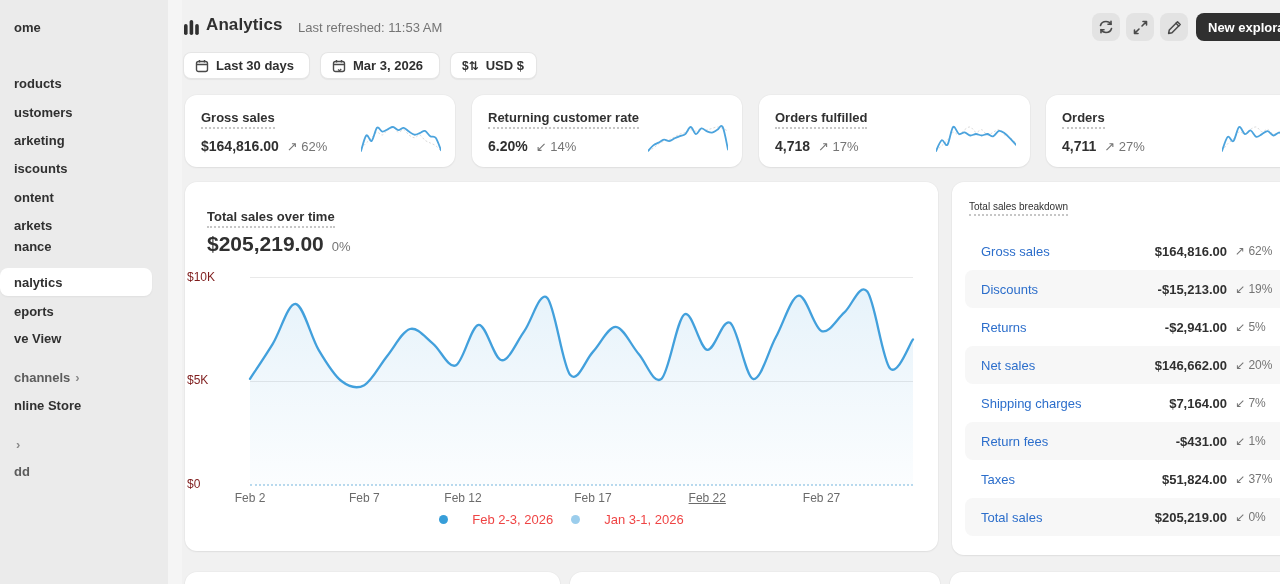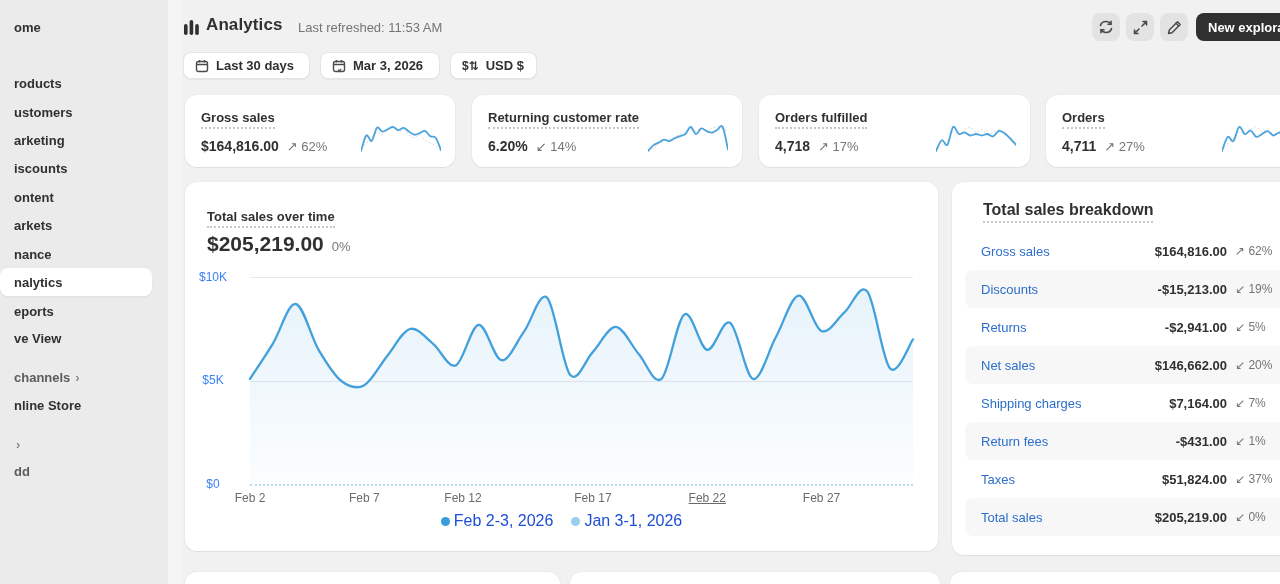--- a/index.html
+++ b/index.html
@@ -48,29 +48,29 @@
 
   
   .chart-card { left:185px; top:182px; width:753px; height:369px; }
   .chart-title { position:absolute; left:22px; top:27px; font-size:13px; font-weight:600; display:inline-block; cursor:pointer; }
   .chart-value-row { position:absolute; left:22px; top:50px; display:flex; align-items:baseline; gap:8px; }
   .chart-value { font-size:21px; font-weight:700; }
   .chart-delta { font-size:13px; color:#757575; }
   .plot { position:absolute; left:65px; top:95px; width:663px; height:208px; }
   .gridline { position:absolute; left:0; width:663px; border-top:1px solid #e9e9e9; }
   .baseline { position:absolute; left:0; width:663px; border-top:2px dotted #b9daee; }
-  .ytick { position:absolute; width:52px; text-align:center; font-size:12px; color:#3b82f6; }
+  .ytick { position:absolute; width:52px; text-align:left; font-size:12px; color:#7f1d1d; }
   .xtick { position:absolute; top:309px; transform:translateX(-50%); font-size:12px; color:#6b6b6b; white-space:nowrap; }
   .legend { position:absolute; left:0; top:330px; width:753px; display:flex; justify-content:center; gap:18px; }
-  .legend-item { display:flex; align-items:center; gap:4px; font-size:16px; color:#1d4ed8; }
+  .legend-item { display:flex; align-items:center; gap:24px; font-size:13px; color:#ef4444; }
   .legend-dot { width:9px; height:9px; border-radius:50%; }
 
   
   .breakdown-card { left:952px; top:182px; width:346px; height:373px; }
-  .bd-title { position:absolute; left:31px; top:19px; font-size:16px; font-weight:700; display:inline-block; cursor:pointer; }
+  .bd-title { position:absolute; left:17px; top:19px; font-size:10px; font-weight:400; display:inline-block; cursor:pointer; }
   .bd-rows { position:absolute; left:13px; top:50px; width:330px; }
   .bd-row { height:38px; border-radius:8px; display:flex; align-items:center; padding:0 8px 0 16px; }
   .bd-row:nth-child(even) { background:#f7f7f7; }
   .bd-label { font-size:13px; color:#2c6ecb; cursor:pointer; white-space:nowrap; }
   .bd-value { margin-left:auto; font-size:13px; font-weight:600; color:#303030; text-align:right; }
   .bd-delta { width:52px; margin-left:8px; font-size:12px; color:#757575; white-space:nowrap; }
 
   
   .bottom-card { top:572px; height:60px; }
 </style>
@@ -94,21 +94,21 @@
       </div>
     <div class="side-item" style="top:154px">
         <span class="lbl">iscounts</span>
       </div>
     <div class="side-item" style="top:183px">
         <span class="lbl">ontent</span>
       </div>
     <div class="side-item" style="top:211px">
         <span class="lbl">arkets</span>
       </div>
-    <div class="side-item" style="top:240px">
+    <div class="side-item" style="top:232px">
         <span class="lbl">nance</span>
       </div>
     <div class="side-item selected" style="top:268px">
         <span class="lbl">nalytics</span>
       </div>
     <div class="side-item" style="top:297px">
         <span class="lbl">eports</span>
       </div>
     <div class="side-item" style="top:324px">
         <span class="lbl">ve View</span>

